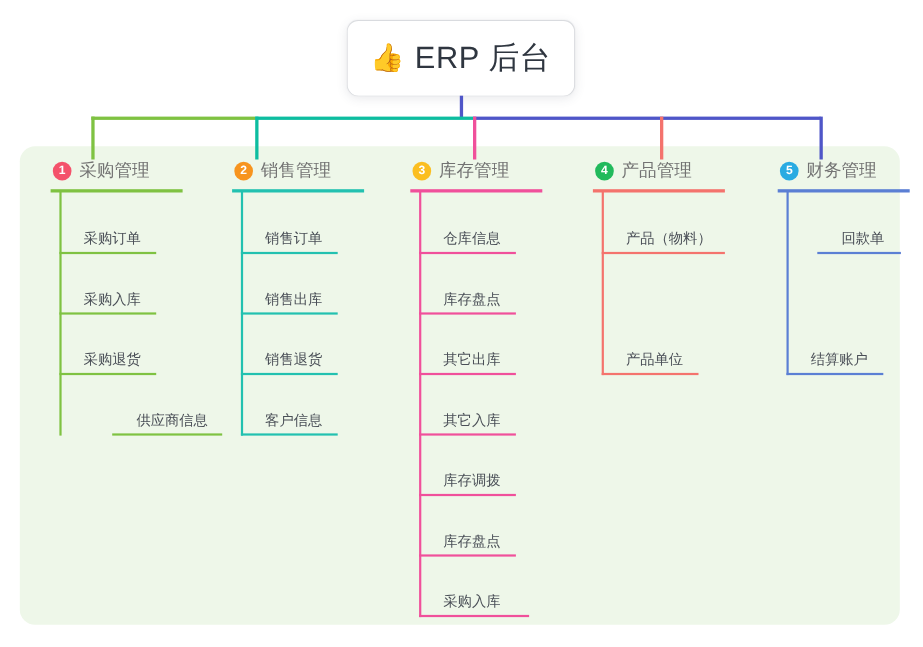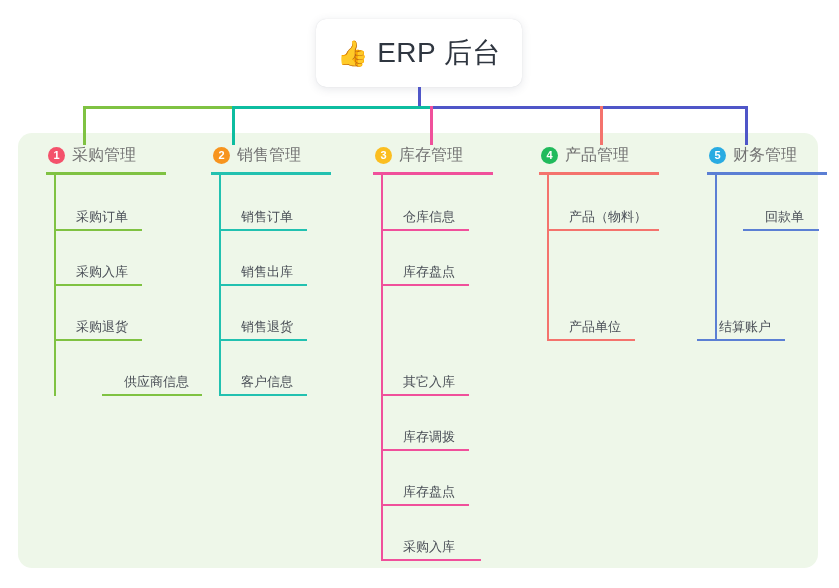--- a/index.html
+++ b/index.html
@@ -144,20 +144,24 @@
         <div class="col-underline" style="width: 120px; background: rgb(240, 80, 155);"></div>
         <div class="col-spine" style="height: 387px; background: rgb(240, 80, 155);"></div>
         <div class="leaf" style="left: 26px; top: 58px; width: 88px; height: 40px;">
           <span class="leaf-label">仓库信息</span>
           <div class="leaf-underline" style="width: 88px; background: rgb(240, 80, 155);"></div>
         </div>
         <div class="leaf" style="left: 26px; top: 113px; width: 88px; height: 40px;">
           <span class="leaf-label">库存盘点</span>
           <div class="leaf-underline" style="width: 88px; background: rgb(240, 80, 155);"></div>
         </div>
+        <div class="leaf" style="left: 26px; top: 168px; width: 88px; height: 40px;">
+          <span class="leaf-label">其它出库</span>
+          <div class="leaf-underline" style="width: 88px; background: rgb(240, 80, 155);"></div>
+        </div>
         <div class="leaf" style="left: 26px; top: 223px; width: 88px; height: 40px; text-align: right;">
           <span class="leaf-label">其它入库</span>
           <div class="leaf-underline" style="width: 88px; background: rgb(240, 80, 155);"></div>
         </div>
         <div class="leaf" style="left: 26px; top: 278px; width: 88px; height: 40px; padding-left: 20px;">
           <span class="leaf-label">库存调拨</span>
           <div class="leaf-underline" style="width: 88px; background: rgb(240, 80, 155);"></div>
         </div>
         <div class="leaf" style="left: 26px; top: 333px; width: 88px; height: 40px;">
           <span class="leaf-label">库存盘点</span>
@@ -188,20 +192,20 @@
         <div class="col-head">
           <span class="badge" style="background: rgb(41, 171, 226);">5</span>
           <span class="col-title">财务管理</span>
         </div>
         <div class="col-underline" style="width: 120px; background: rgb(91, 127, 212);"></div>
         <div class="col-spine" style="height: 167px; background: rgb(91, 127, 212);"></div>
         <div class="leaf" style="left: 26px; top: 58px; width: 76px; height: 40px; margin-left: 28px;">
           <span class="leaf-label">回款单</span>
           <div class="leaf-underline" style="width: 76px; background: rgb(91, 127, 212);"></div>
         </div>
-        <div class="leaf" style="left: 8px; top: 168px; width: 88px; height: 40px;">
+        <div class="leaf" style="left: 26px; top: 168px; width: 88px; height: 40px;">
           <span class="leaf-label">结算账户</span>
           <div class="leaf-underline" style="width: 88px; background: rgb(91, 127, 212);"></div>
         </div>
       </div>
     </div>
 
 </div>
 
 </body></html>

